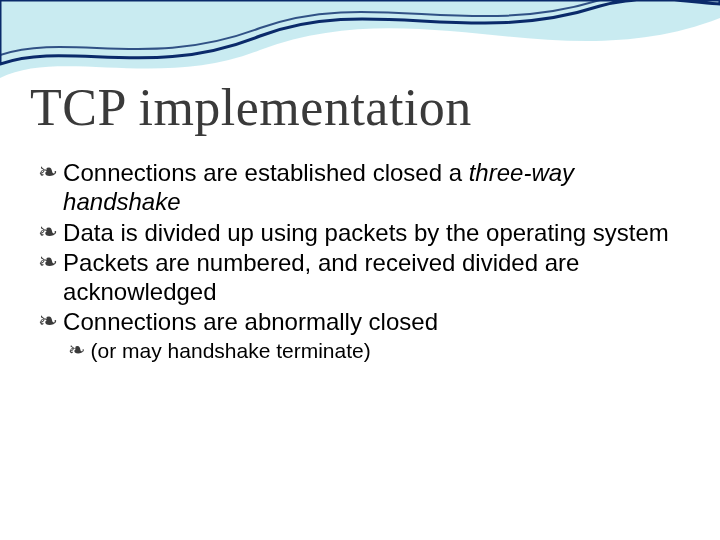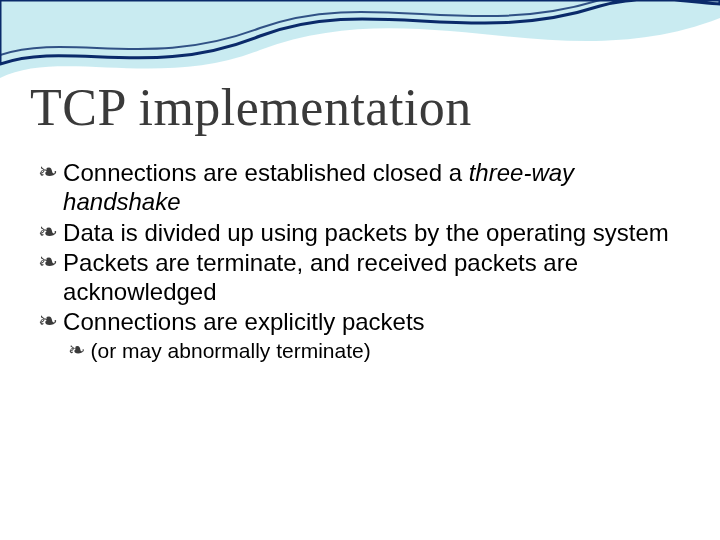--- a/index.html
+++ b/index.html
@@ -104,33 +104,33 @@
     <div class="bullet">
       <span class="glyph">❧</span>
       <span class="text">
         <span>Data is divided up using packets by the operating system</span><em class="i"></em><span></span>
       </span>
     </div>
 
     <div class="bullet">
       <span class="glyph">❧</span>
       <span class="text">
-        <span>Packets are terminate, and received packets are acknowledged</span><em class="i"></em><span></span>
+        <span>Packets are numbered, and received divided are acknowledged</span><em class="i"></em><span></span>
       </span>
     </div>
 
     <div class="bullet">
       <span class="glyph">❧</span>
       <span class="text">
-        <span>Connections are explicitly packets</span><em class="i"></em><span></span>
+        <span>Connections are abnormally closed</span><em class="i"></em><span></span>
       </span>
     </div>
 
     <div class="bullet sub">
       <span class="glyph">❧</span>
       <span class="text">
-        <span>(or may abnormally terminate)</span><em class="i"></em><span></span>
+        <span>(or may handshake terminate)</span><em class="i"></em><span></span>
       </span>
     </div>
 
   </div>
 
 </div>
 
 </body></html>

